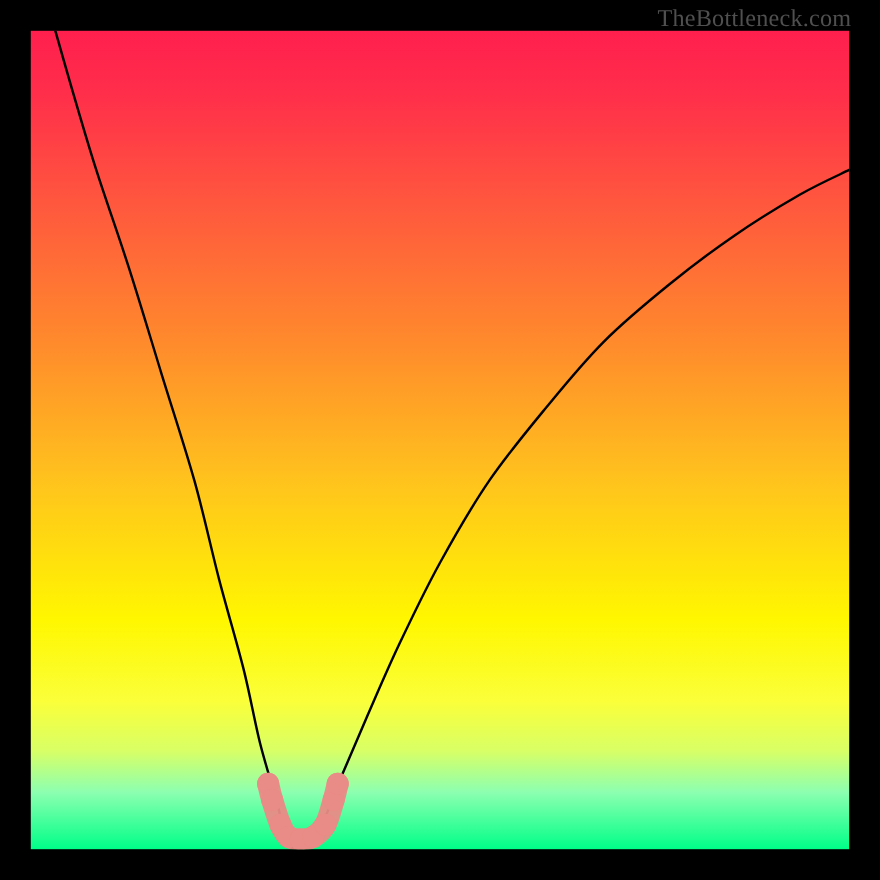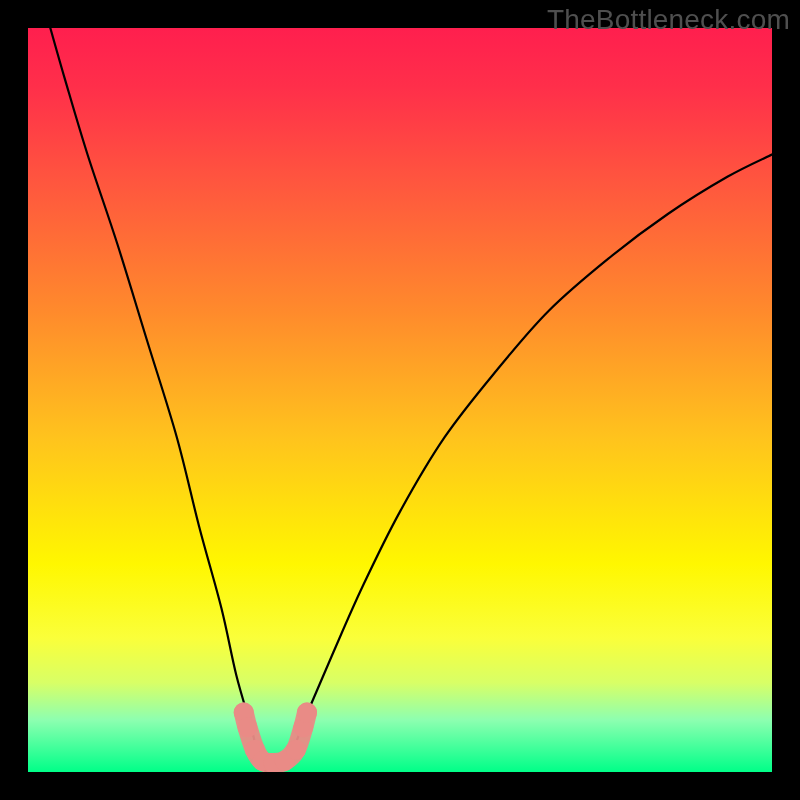--- a/index.html
+++ b/index.html
@@ -51,26 +51,27 @@
     position: absolute;
     left: 0;
     top: 0;
     width: 100%;
     height: 100%;
     pointer-events: none;
   }
   .watermark {
     position: absolute;
     top: 4px;
-    right: 10px;
+    right: 26px;
     color: #4f4f4f;
-    font-size: 28px;
+    font-size: 22px;
     font-weight: 500;
     letter-spacing: 0.2px;
     user-select: none;
+    font-family: Liberation Serif, serif;
   }
 </style>
 </head>
 <body>
 
 <div class="frame">
   <div class="plot-area">
     <div class="gradient"></div>
     <svg id="chart-svg" class="svg-layer" viewBox="0 0 744 744" preserveAspectRatio="none">
         <path d="M 22.32,0 C 24.8,8.679999999999987 31.000000000000004,30.999999999999925 37.2,52.07999999999993 C 43.400000000000006,73.15999999999993 50.84,99.2 59.52,126.48000000000002 C 68.2,153.76000000000002 79.36,184.76 89.28,215.76 C 99.2,246.76 109.12,280.24 119.04,312.48 C 128.96,344.72 140.12,378.2 148.8,409.2 C 157.48000000000002,440.2 163.68,469.96000000000004 171.12,498.48 C 178.56,527 187.24,555.52 193.44,580.3199999999999 C 199.64,605.1199999999999 203.36,627.4399999999999 208.32000000000002,647.28 C 213.28000000000003,667.12 219.48,685.72 223.2,699.36 C 226.92,713 228.15999999999997,721.6800000000001 230.64,729.12 C 233.12,736.56 235.60000000000002,741.52 238.08,744 C 240.56,746.48 243.04000000000002,745.24 245.52,744 C 248,742.76 249.24,741.52 252.96,736.56 C 256.68,731.5999999999999 262.88,724.16 267.84,714.24 C 272.79999999999995,704.32 276.52000000000004,691.92 282.72,677.04 C 288.92,662.16 296.35999999999996,644.8000000000001 305.03999999999996,624.96 C 313.71999999999997,605.12 323.64,581.56 334.8,558 C 345.96000000000004,534.44 358.36,508.40000000000003 372,483.6 C 385.64,458.8 400.52000000000004,432.76 416.64000000000004,409.2 C 432.76000000000005,385.64 451.36,363.31999999999994 468.72,342.23999999999995 C 486.08000000000004,321.15999999999997 502.19999999999993,301.32000000000005 520.8,282.72 C 539.4,264.12 560.48,246.76 580.32,230.64 C 600.1600000000001,214.51999999999998 620,199.64000000000001 639.84,186 C 659.6800000000001,172.35999999999999 682,158.71999999999994 699.36,148.79999999999995 C 716.72,138.87999999999997 736.56,130.20000000000002 744,126.48000000000002" fill="none" stroke="#000" stroke-width="2.2" stroke-linecap="round"></path>

